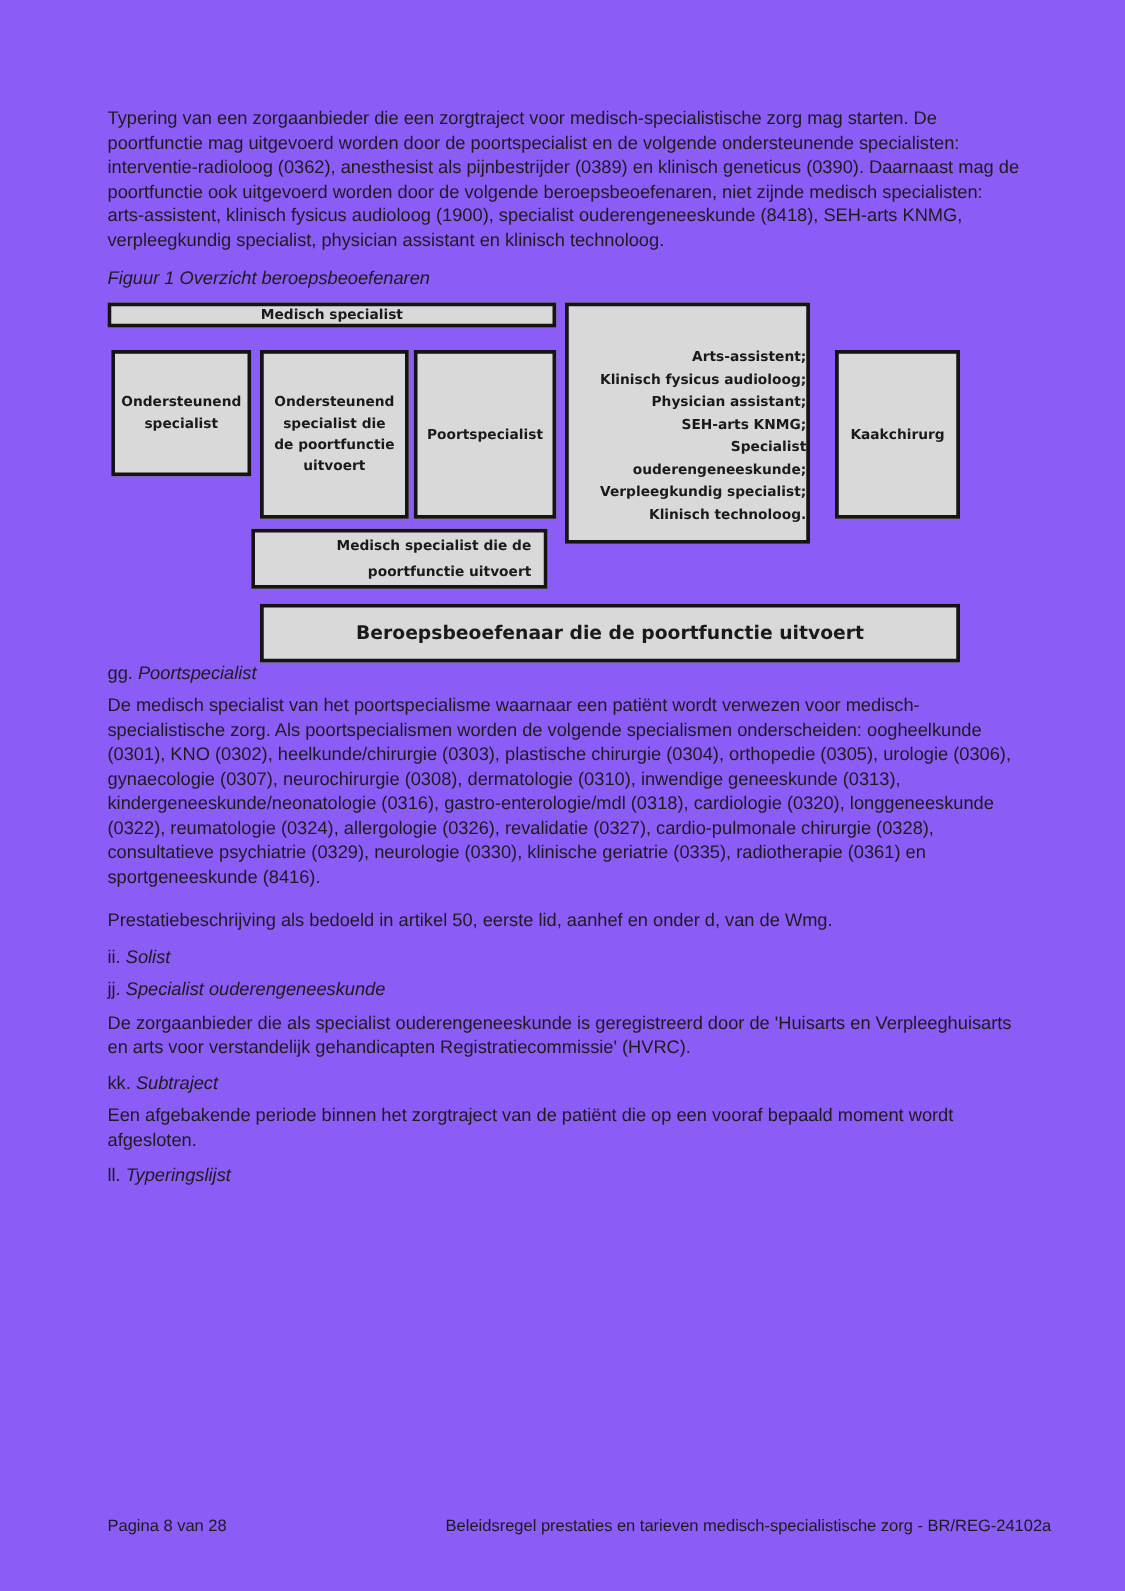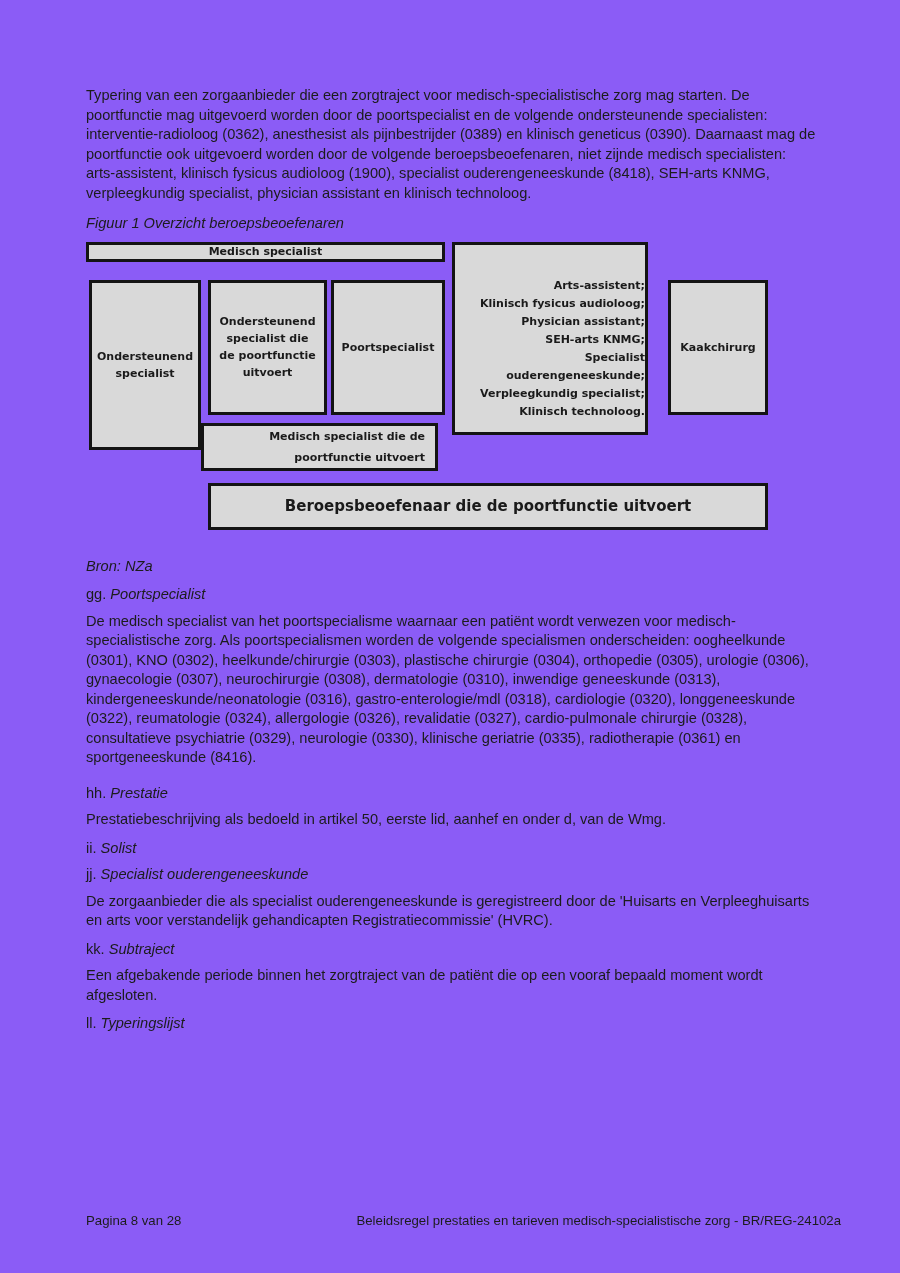--- a/index.html
+++ b/index.html
@@ -48,21 +48,21 @@
     justify-content:center;
     text-align:center;
   }
   .fbox.list{
     display:block;
     text-align:right;
     padding:32px 0 0 14px;
     line-height:18px;
   }
   .box-header {left:0;   top:0;   width:359px;height:20px;}
-  .box-ond    {left:3px; top:38px;width:112px;height:170px;padding:0 6px;}
+  .box-ond    {left:3px; top:38px;width:112px;height:101px;padding:0 6px;}
   .box-ondp   {left:122px;top:38px;width:119px;height:135px;padding:0 6px;}
   .box-poort  {left:245px;top:38px;width:114px;height:135px;padding:0 6px;}
   .box-list   {left:366px;top:0;  width:196px;height:193px;}
   .box-kaak   {left:582px;top:38px;width:100px;height:135px;}
   .box-medpf  {left:115px;top:181px;width:237px;height:48px;line-height:21px;padding:0 10px;text-align:right;}
   .box-beroep {left:122px;top:241px;width:560px;height:47px;font-size:15px;}
 
   
   .footer{
     position:absolute;
@@ -96,26 +96,24 @@
         <div>Specialist</div>
         <div>ouderengeneeskunde;</div>
         <div>Verpleegkundig specialist;</div>
         <div>Klinisch technoloog.</div>
       </div>
       <div class="fbox box-kaak">Kaakchirurg</div>
       <div class="fbox box-medpf">Medisch specialist die de poortfunctie uitvoert</div>
       <div class="fbox box-beroep">Beroepsbeoefenaar die de poortfunctie uitvoert</div>
     </div>
 
-    <p class="source after-figure">Bron: NZa</p>
 
     <p class="section-label"><span>gg. </span><span class="term">Poortspecialist</span></p>
     <p class="gg-body">De medisch specialist van het poortspecialisme waarnaar een patiënt wordt verwezen voor medisch-specialistische zorg. Als poortspecialismen worden de volgende specialismen onderscheiden: oogheelkunde (0301), KNO (0302), heelkunde/chirurgie (0303), plastische chirurgie (0304), orthopedie (0305), urologie (0306), gynaecologie (0307), neurochirurgie (0308), dermatologie (0310), inwendige geneeskunde (0313), kindergeneeskunde/neonatologie (0316), gastro-enterologie/mdl (0318), cardiologie (0320), longgeneeskunde (0322), reumatologie (0324), allergologie (0326), revalidatie (0327), cardio-pulmonale chirurgie (0328), consultatieve psychiatrie (0329), neurologie (0330), klinische geriatrie (0335), radiotherapie (0361) en sportgeneeskunde (8416).</p>
 
-    <p class="section-label"><span>hh. </span><span class="term">Prestatie</span></p>
     <p>Prestatiebeschrijving als bedoeld in artikel 50, eerste lid, aanhef en onder d, van de Wmg.</p>
 
     <p class="section-label"><span>ii. </span><span class="term">Solist</span></p>
 
     <p class="section-label"><span>jj. </span><span class="term">Specialist ouderengeneeskunde</span></p>
     <p>De zorgaanbieder die als specialist ouderengeneeskunde is geregistreerd door de 'Huisarts en Verpleeghuisarts en arts voor verstandelijk gehandicapten Registratiecommissie' (HVRC).</p>
 
     <p class="section-label"><span>kk. </span><span class="term">Subtraject</span></p>
     <p>Een afgebakende periode binnen het zorgtraject van de patiënt die op een vooraf bepaald moment wordt afgesloten.</p>
 

